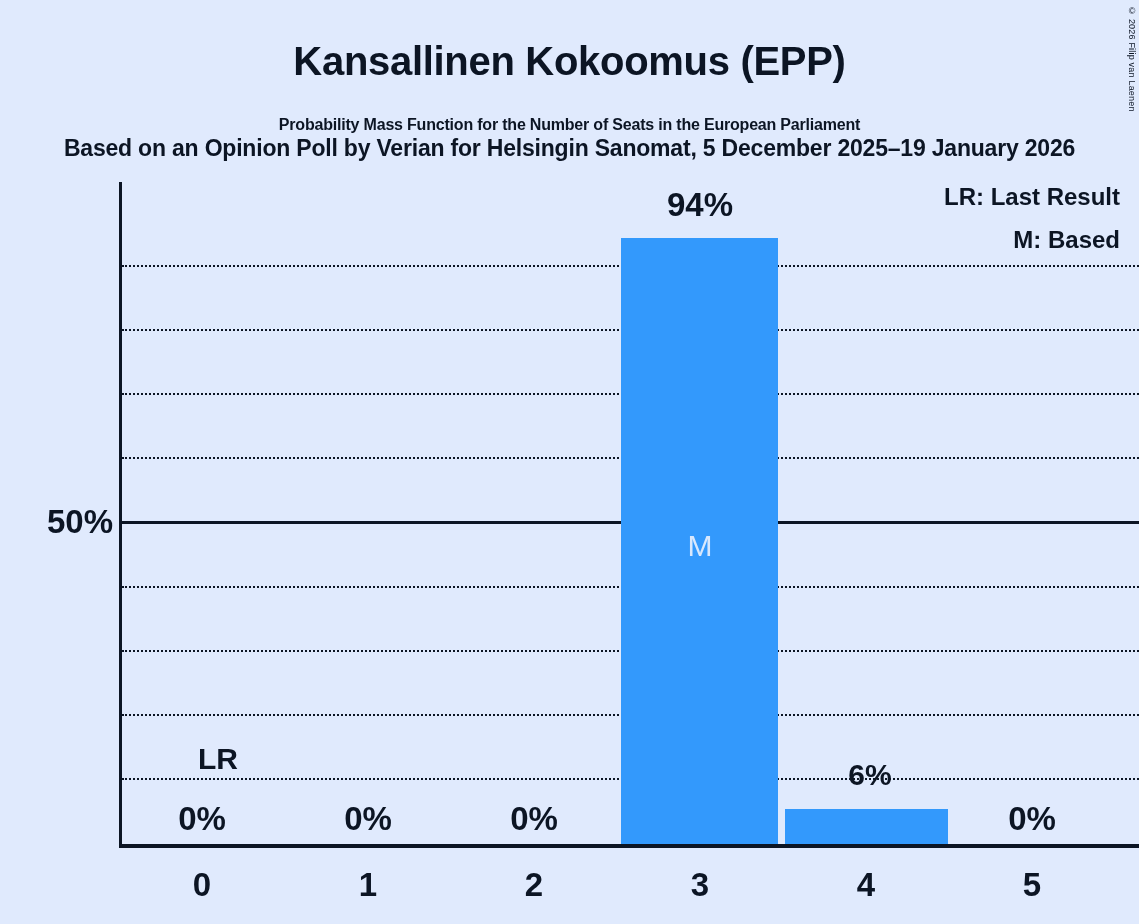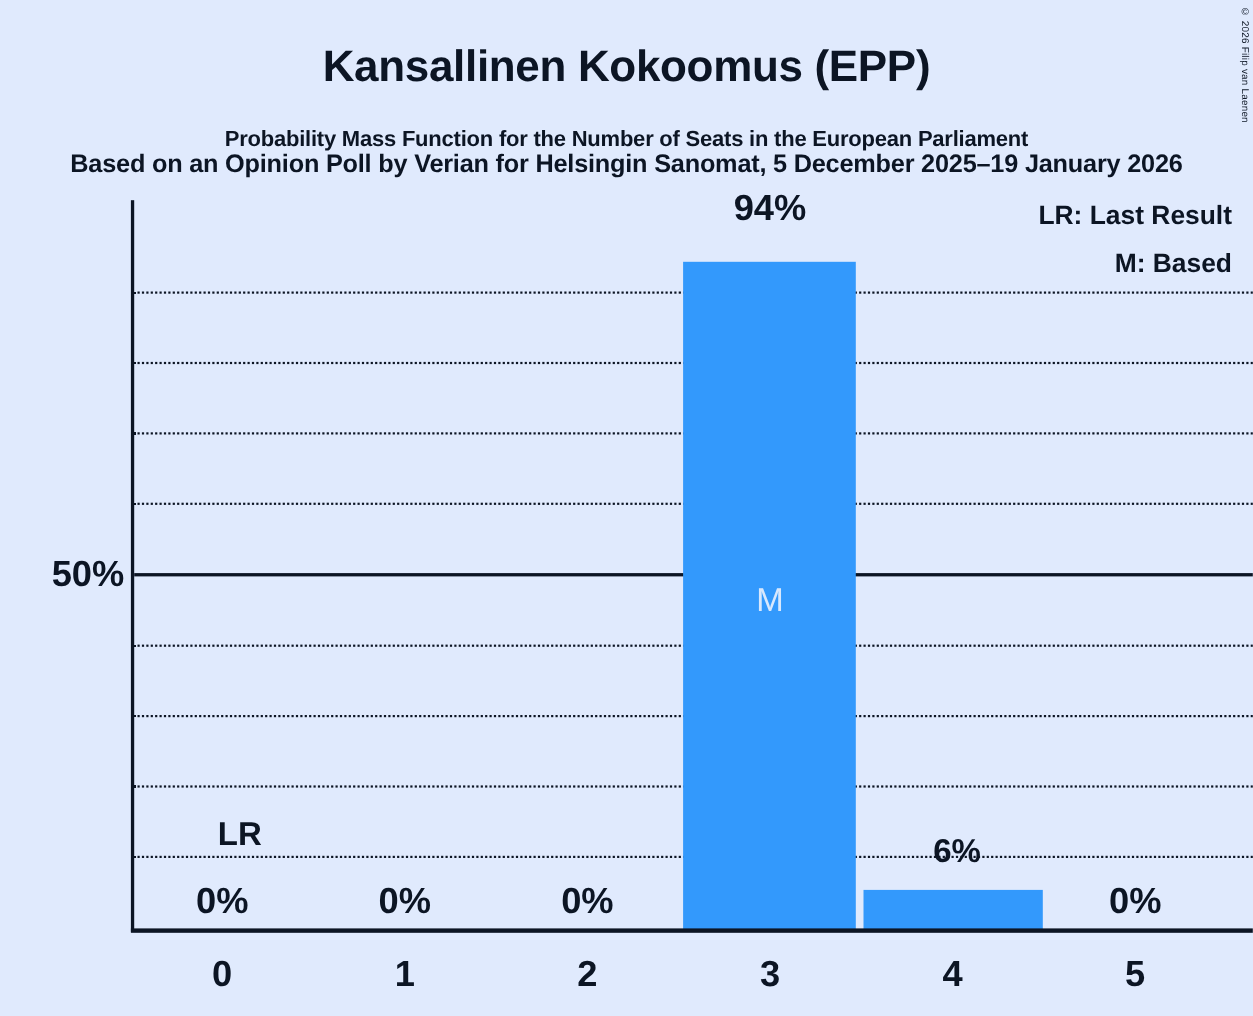--- a/index.html
+++ b/index.html
@@ -16,21 +16,21 @@
 
   
   #title-block { position: absolute; left: 0; top: 0; width: 1139px; text-align: center; }
 
   #chart-title {
     font-size: 40px; font-weight: bold; letter-spacing: -0.3px;
     margin: 16px; padding-top: 24px; line-height: 1.05;
     white-space: nowrap;
   }
   #chart-subtitle {
-    font-size: 20px; font-weight: bold; letter-spacing: -0.2px;
+    font-size: 16px; font-weight: bold; letter-spacing: -0.2px;
     margin: 0; padding-top: 19px; line-height: 1.05;
     white-space: nowrap;
   }
   #chart-subsubtitle {
     position: absolute; left: 50%; transform: translateX(-50%);
     top: 136px;
     font-size: 23px; font-weight: bold; letter-spacing: -0.2px;
     line-height: 1.05; white-space: nowrap;
     width: 1200px; text-align: center;
   }
@@ -113,21 +113,21 @@
   <div class="gridline" style="top:650px;"></div>
   <div class="gridline" style="top:714px;"></div>
   <div class="gridline" style="top:778px;"></div>
 
   <div class="bar" style="left:621px; top:238px; width:157px; height:607px;"></div>
   <div class="bar" style="left:785px; top:809px; width:163px; height:36px;"></div>
 
   <div class="bar-value" style="left:132px; top:802px; width:140px;">0%</div>
   <div class="bar-value" style="left:298px; top:802px; width:140px;">0%</div>
   <div class="bar-value" style="left:464px; top:802px; width:140px;">0%</div>
-  <div class="bar-value" style="left:630px; top:172px; width:140px;">94%</div>
+  <div class="bar-value" style="left:630px; top:188px; width:140px;">94%</div>
   <div class="bar-value" style="left:800px; top:760px; width:140px; font-size:30px;">6%</div>
   <div class="bar-value" style="left:962px; top:802px; width:140px;">0%</div>
 
   <div class="bar-median" style="left:630px; top:531px; width:140px;">M</div>
 
   <div id="lr-marker">LR</div>
 
   <div class="axis-line" id="y-axis"></div>
   <div class="axis-line" id="x-axis"></div>
 

